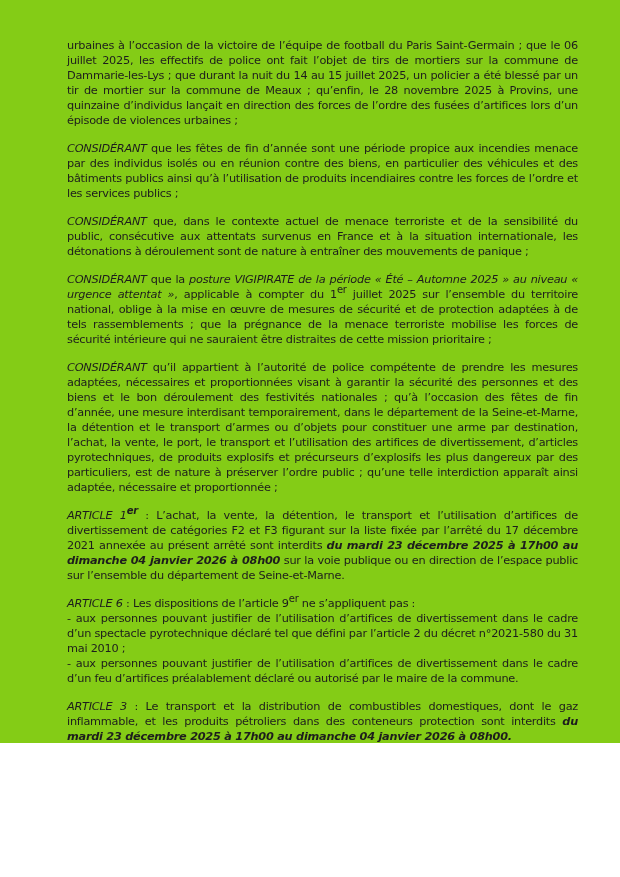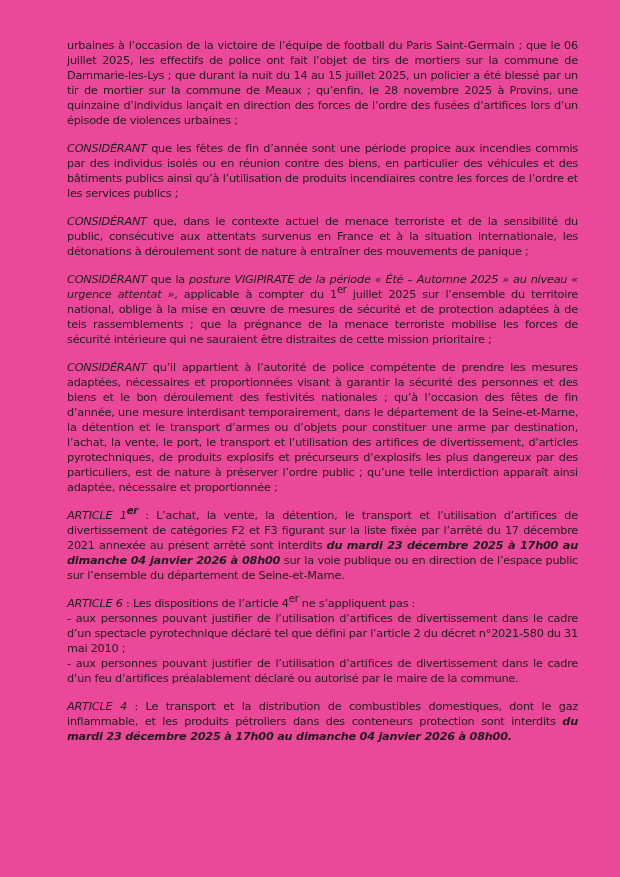--- a/index.html
+++ b/index.html
@@ -12,22 +12,22 @@
       height: 877px;
       overflow: hidden;
       position: relative;
       font-family: "DejaVu Sans", sans-serif;
       color: #1d1d1d;
     }
     .page {
       position: absolute;
       left: 0; top: 0;
       width: 620px;
-      height: 877px;
-      background: #ec4899;
+      height: 743px;
+      background: #84cc16;
     }
     .content {
       position: absolute;
       left: 67px;
       top: 38px;
       width: 511px;
       font-size: 11.3px;
       line-height: 15px;
       letter-spacing: -0.25px;
     }
@@ -67,44 +67,44 @@
   </style>
 </head>
 <body>
 
 <div class="page">
   <div class="content">
 
     <p class="para">urbaines à l’occasion de la victoire de l’équipe de football du Paris Saint-Germain ; que le 06 juillet 2025, les effectifs de police ont fait l’objet de tirs de mortiers sur la commune de Dammarie-les-Lys ; que durant la nuit du 14 au 15 juillet 2025, un policier a été blessé par un tir de mortier sur la commune de Meaux ; qu’enfin, le 28 novembre 2025 à Provins, une quinzaine d’individus lançait en direction des forces de l’ordre des fusées d’artifices lors d’un épisode de violences urbaines ;</p>
 
     <p class="para">
-      <span class="kw">CONSIDÉRANT</span><span> que les fêtes de fin d’année sont une période propice aux incendies commis par des individus isolés ou en réunion contre des biens, en particulier des véhicules et des bâtiments publics ainsi qu’à l’utilisation de produits incendiaires contre les forces de l’ordre et les services publics ;</span>
+      <span class="kw">CONSIDÉRANT</span><span> que les fêtes de fin d’année sont une période propice aux incendies menace par des individus isolés ou en réunion contre des biens, en particulier des véhicules et des bâtiments publics ainsi qu’à l’utilisation de produits incendiaires contre les forces de l’ordre et les services publics ;</span>
     </p>
 
     <p class="para">
       <span class="kw">CONSIDÉRANT</span><span> que, dans le contexte actuel de menace terroriste et de la sensibilité du public, consécutive aux attentats survenus en France et à la situation internationale, les détonations à déroulement sont de nature à entraîner des mouvements de panique ;</span>
     </p>
 
     <p class="para">
       <span class="kw">CONSIDÉRANT</span><span> que la </span><span class="it">posture VIGIPIRATE de la période « Été – Automne 2025 » au niveau « urgence attentat »</span><span>, applicable à compter du 1</span><sup>er</sup><span> juillet 2025 sur l’ensemble du territoire national, oblige à la mise en œuvre de mesures de sécurité et de protection adaptées à de tels rassemblements ; que la prégnance de la menace terroriste mobilise les forces de sécurité intérieure qui ne sauraient être distraites de cette mission prioritaire ;</span>
     </p>
 
     <p class="para">
       <span class="kw">CONSIDÉRANT</span><span> qu’il appartient à l’autorité de police compétente de prendre les mesures adaptées, nécessaires et proportionnées visant à garantir la sécurité des personnes et des biens et le bon déroulement des festivités nationales ; qu’à l’occasion des fêtes de fin d’année, une mesure interdisant temporairement, dans le département de la Seine-et-Marne, la détention et le transport d’armes ou d’objets pour constituer une arme par destination, l’achat, la vente, le port, le transport et l’utilisation des artifices de divertissement, d’articles pyrotechniques, de produits explosifs et précurseurs d’explosifs les plus dangereux par des particuliers, est de nature à préserver l’ordre public ; qu’une telle interdiction apparaît ainsi adaptée, nécessaire et proportionnée ;</span>
     </p>
 
 
     <p class="para">
       <span class="kw">ARTICLE 1</span><sup class="bi">er</sup><span> : L’achat, la vente, la détention, le transport et l’utilisation d’artifices de divertissement de catégories F2 et F3 figurant sur la liste fixée par l’arrêté du 17 décembre 2021 annexée au présent arrêté sont interdits </span><span class="bi">du mardi 23 décembre 2025 à 17h00 au dimanche 04 janvier 2026 à 08h00</span><span> sur la voie publique ou en direction de l’espace public sur l’ensemble du département de Seine-et-Marne.</span>
     </p>
 
     <p class="para">
-      <span class="list-line"><span class="kw">ARTICLE 6</span><span> : Les dispositions de l’article 4</span><sup>er</sup><span> ne s’appliquent pas :</span></span>
+      <span class="list-line"><span class="kw">ARTICLE 6</span><span> : Les dispositions de l’article 9</span><sup>er</sup><span> ne s’appliquent pas :</span></span>
       <span class="list-line">- aux personnes pouvant justifier de l’utilisation d’artifices de divertissement dans le cadre d’un spectacle pyrotechnique déclaré tel que défini par l’article 2 du décret n°2021-580 du 31 mai 2010 ;</span>
       <span class="list-line">- aux personnes pouvant justifier de l’utilisation d’artifices de divertissement dans le cadre d’un feu d’artifices préalablement déclaré ou autorisé par le maire de la commune.</span>
     </p>
 
     <p class="para">
-      <span class="kw">ARTICLE 4</span><span> : Le transport et la distribution de combustibles domestiques, dont le gaz inflammable, et les produits pétroliers dans des conteneurs protection sont interdits </span><span class="bi">du mardi 23 décembre 2025 à 17h00 au dimanche 04 janvier 2026 à 08h00.</span>
+      <span class="kw">ARTICLE 3</span><span> : Le transport et la distribution de combustibles domestiques, dont le gaz inflammable, et les produits pétroliers dans des conteneurs protection sont interdits </span><span class="bi">du mardi 23 décembre 2025 à 17h00 au dimanche 04 janvier 2026 à 08h00.</span>
     </p>
 
   </div>
 </div>
 
 </body></html>

